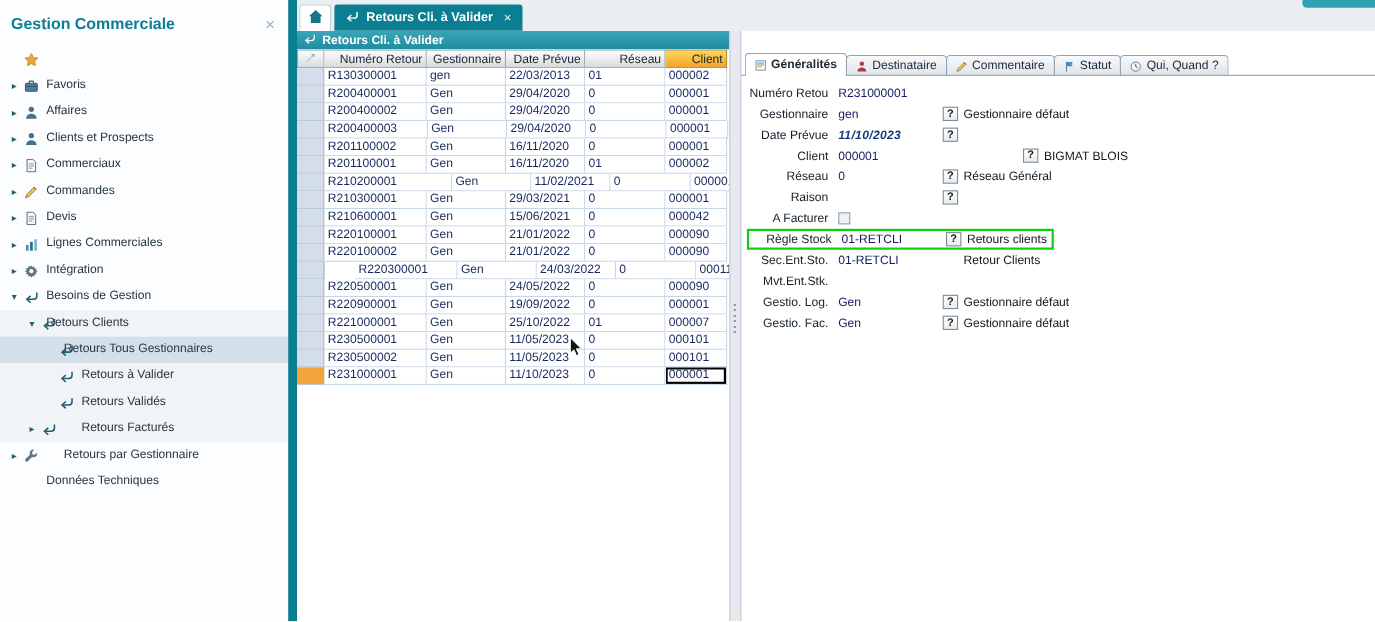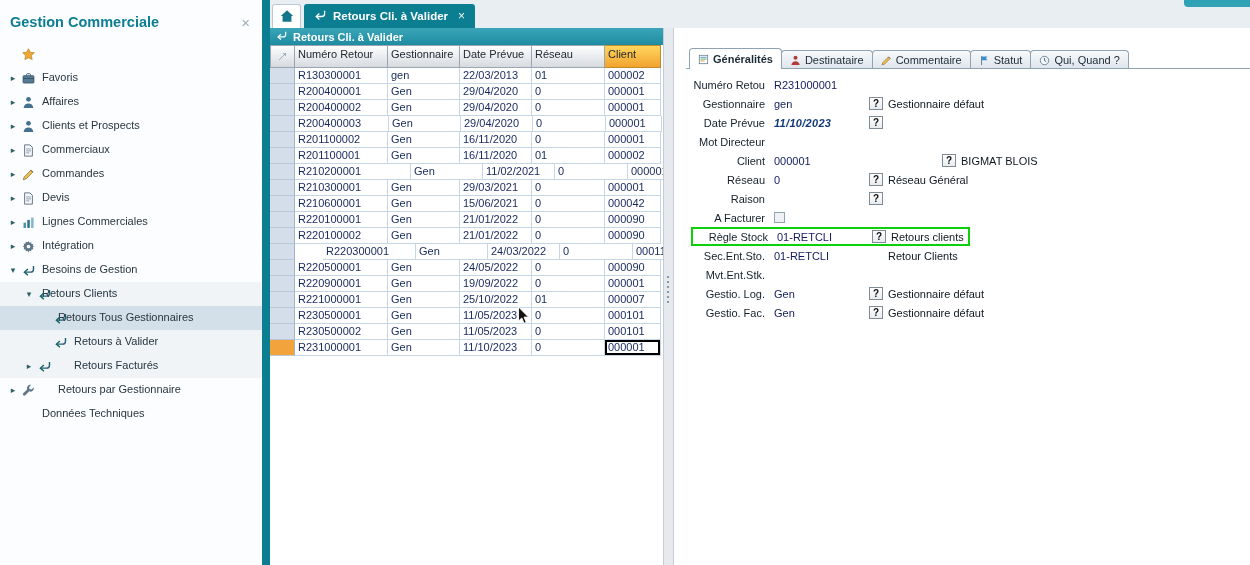--- a/index.html
+++ b/index.html
@@ -41,33 +41,33 @@
   .panel-titlebar { height:17px; flex:none; background:linear-gradient(#3ba5b8,#1e8ca1); color:#fff;
                     display:flex; align-items:center; gap:6px; padding-left:6px; }
   .panel-titlebar svg { width:11px; height:11px; }
   .ptitle { font-weight:bold; font-size:11px; }
   .table-wrap { flex:1; background:#fff; overflow:hidden; }
   .trow { display:flex; }
   .tcell { box-sizing:border-box; flex:none; height:16px; line-height:15px; padding:0 3px; border-right:1px solid #c5d6e6;
            border-bottom:1px solid #c5d6e6; color:#16295e; white-space:nowrap; overflow:hidden; font-size:11px; background:#fff; }
   .tcell.gut { background:#d3deea; border-right:1px solid #9fb4c6; border-bottom:1px solid #b9c9d8; }
   .tcell.gut.sel { background:var(--orange,#f2a33c); }
-  .thead .tcell { height:23px; line-height:16px; background:linear-gradient(#fdfdfd 0%,#e9ebee 55%,#d6dade 100%);
-                  border:1px solid #9aa6b2; border-left:none; color:#1c2430; text-align:left; }
+  .thead .tcell { height:17px; line-height:16px; background:linear-gradient(#fdfdfd 0%,#e9ebee 55%,#d6dade 100%);
+                  border:1px solid #9aa6b2; border-left:none; color:#1c2430; text-align:right; }
   .thead .tcell:first-child { border-left:1px solid #9aa6b2; display:flex; align-items:center; justify-content:center; }
   .thead .tcell:first-child svg { width:9px; height:9px; }
   .thead .tcell.client { background:linear-gradient(#ffd65e,#f2a32e); border-color:#bf8a28; }
   .tcell.focus { box-shadow:inset 0 0 0 2px #000; }
 
   .h-split { width:9px; flex:none; background:#e6eaee; border-left:1px solid #c5ccd4; border-right:1px solid #c5ccd4; position:relative; }
   .h-split::after { content:""; position:absolute; left:3px; top:248px; width:2px; height:30px;
                     background:repeating-linear-gradient(#8a97a5 0 2px, transparent 2px 5px); }
 
   
-  .right-panel { flex:1; min-width:0; background:#fff; padding:19px 0 0 12px; box-sizing:border-box; }
+  .right-panel { flex:1; min-width:0; background:#fff; padding:19px 0 0 0; box-sizing:border-box; }
   .dtabs { display:flex; align-items:flex-end; padding-left:3px; position:relative; height:22px; }
   .dtabs::after { content:""; position:absolute; left:0; right:0; bottom:0; height:1px; background:#8fa3b3; }
   .dtab { height:19px; box-sizing:border-box; border:1px solid #8fa3b3; border-bottom:none; border-radius:4px 4px 0 0;
           background:linear-gradient(#f8fafc,#dde4ea); display:flex; align-items:center; gap:4px; padding:0 8px;
           margin-right:-1px; color:#1c2a36; white-space:nowrap; }
   .dtab .dticon { display:flex; }
   .dtab svg { width:11px; height:11px; }
   .dtab.active { background:#fff; font-weight:bold; height:21px; position:relative; z-index:2; }
   .fields { padding:6px 0 0 5px; }
   .frow { height:19px; display:flex; align-items:center; box-sizing:border-box; width:fit-content; padding-right:3px; }
@@ -219,20 +219,30 @@
           <span class="slabel">Retours à Valider</span>
         </div>
         <div class="side-item zone" style="padding-left: 38px;">
           <span class="chev"></span>
           <span class="sicon">
             <svg viewBox="0 0 12 12">
               <path d="M10.6 1.8v3a2.7 2.7 0 01-2.7 2.7H3" fill="none" stroke="#1e5f6d" stroke-width="1.3"></path>
               <path d="M5.4 4.6L2.2 7.5l3.2 2.9" fill="none" stroke="#1e5f6d" stroke-width="1.3"></path>
             </svg>
           </span>
+          <span class="slabel">Retours Validés</span>
+        </div>
+        <div class="side-item zone" style="padding-left: 38px;">
+          <span class="chev"></span>
+          <span class="sicon">
+            <svg viewBox="0 0 12 12">
+              <path d="M10.6 1.8v3a2.7 2.7 0 01-2.7 2.7H3" fill="none" stroke="#1e5f6d" stroke-width="1.3"></path>
+              <path d="M5.4 4.6L2.2 7.5l3.2 2.9" fill="none" stroke="#1e5f6d" stroke-width="1.3"></path>
+            </svg>
+          </span>
           <span class="slabel">Retours Facturés</span>
         </div>
         <div class="side-item zone" style="padding-left: 22px;">
           <span class="chev">▸</span>
           <span class="sicon">
             <svg viewBox="0 0 12 12">
               <path d="M10.6 1.8v3a2.7 2.7 0 01-2.7 2.7H3" fill="none" stroke="#1e5f6d" stroke-width="1.3"></path>
               <path d="M5.4 4.6L2.2 7.5l3.2 2.9" fill="none" stroke="#1e5f6d" stroke-width="1.3"></path>
             </svg>
           </span>
@@ -504,24 +514,20 @@
               <span class="fvalue">gen</span>
               <span class="fhelp">?</span>
               <span class="fdesc">Gestionnaire défaut</span>
             </div>
             <div class="frow">
               <span class="flabel">Date Prévue</span>
               <span class="fvalue datev">11/10/2023</span>
               <span class="fhelp">?</span>
             </div>
             <div class="frow">
-              <span class="flabel">Mot Directeur</span>
-              <span class="fvalue"></span>
-            </div>
-            <div class="frow">
               <span class="flabel">Client</span>
               <span class="fvalue wide">000001</span>
               <span class="fhelp">?</span>
               <span class="fdesc">BIGMAT BLOIS</span>
             </div>
             <div class="frow">
               <span class="flabel">Réseau</span>
               <span class="fvalue">0</span>
               <span class="fhelp">?</span>
               <span class="fdesc">Réseau Général</span>

